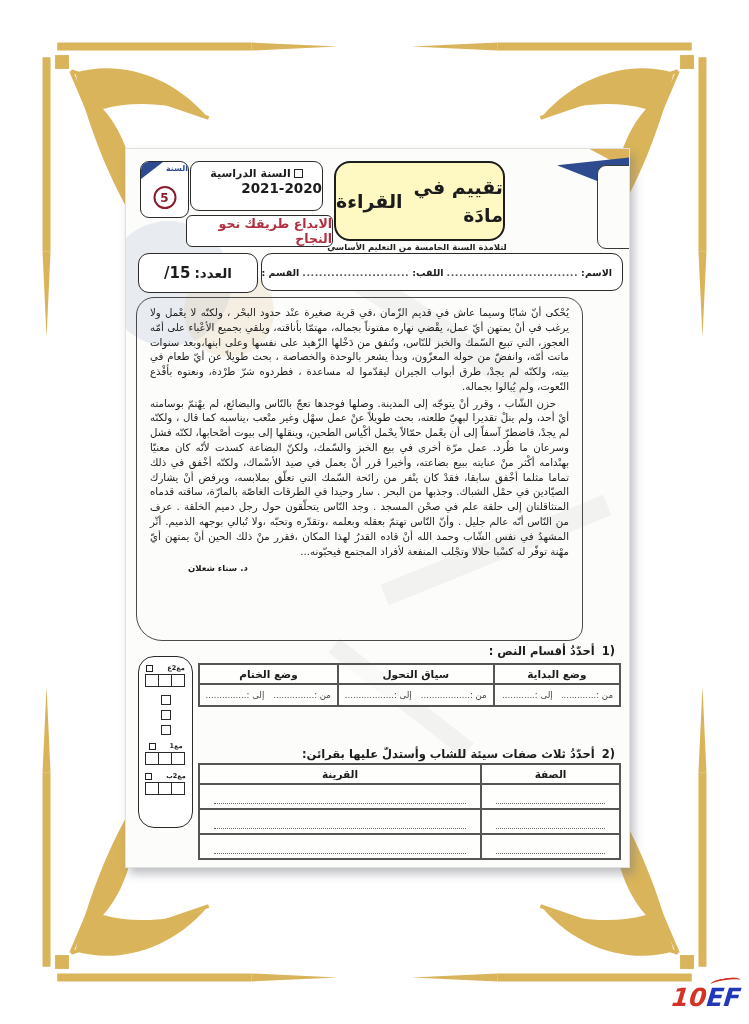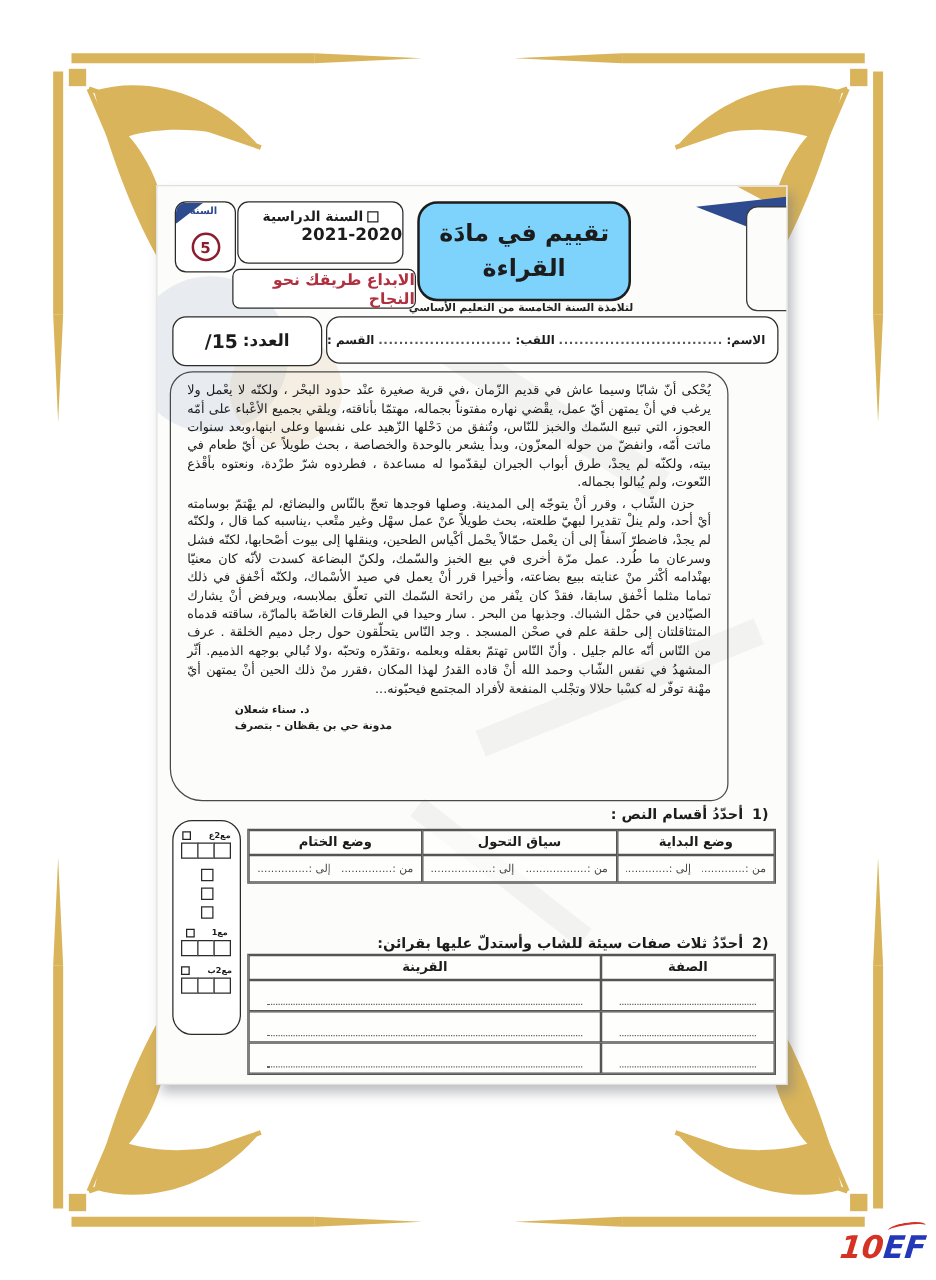--- a/index.html
+++ b/index.html
@@ -18,28 +18,28 @@
     position:absolute;left:125px;top:148px;width:503px;height:718px;
     background:#fcfcfa;border:1px solid #e0e0dd;
     box-shadow:4px 6px 9px rgba(110,115,125,.45);
     overflow:hidden;direction:rtl;color:#1c1c1c;
   }
   .wm{position:absolute;border-radius:50%;pointer-events:none}
   .streak{position:absolute;background:rgba(120,120,125,.07);pointer-events:none}
   
   .grade-box{position:absolute;left:14px;top:12px;width:47px;height:55px;border:1.6px solid #2b2b2b;border-radius:9px;background:#fff;overflow:hidden}
   .grade-box .tri{position:absolute;left:0;top:0;width:22px;height:17px;background:#2e4b8f;clip-path:polygon(0 0,100% 0,0 100%)}
-  .grade-box .yr{position:absolute;right:14px;top:2px;font-size:8px;font-weight:bold;color:#2e4b8f}
+  .grade-box .yr{position:absolute;right:0;top:2px;font-size:8px;font-weight:bold;color:#2e4b8f}
   .grade-box .num{position:absolute;left:50%;top:24px;transform:translateX(-50%);width:19px;height:19px;border:2.2px solid #8b1d2e;border-radius:50%;color:#8b1d2e;font-size:12px;font-weight:bold;display:flex;align-items:center;justify-content:center}
   .year-box{position:absolute;left:64px;top:12px;width:133px;height:50px;border:1.6px solid #2b2b2b;border-radius:9px;background:#fff;text-align:right;padding-top:5px;box-sizing:border-box}
   .year-box .l1{font-size:11px;font-weight:bold;display:flex;align-items:center;justify-content:center;gap:3px}
   .cb{display:inline-block;width:7px;height:7px;border:1.2px solid #222;background:#fff}
   .year-box .l2{font-size:13.5px;font-weight:bold;direction:ltr}
   .motto-box{position:absolute;left:60px;top:66px;width:145px;height:30px;border:1.4px solid #2b2b2b;border-radius:6px;background:#fff;display:flex;align-items:center;justify-content:center;font-size:12.5px;font-weight:bold;color:#b03040}
-  .title-box{position:absolute;left:208px;top:12px;width:167px;height:76px;border:2.2px solid #1d1d1d;border-radius:16px;background:#7dd3fc;display:flex;flex-direction:column;align-items:center;justify-content:center;line-height:1.5}
+  .title-box{position:absolute;left:208px;top:12px;width:167px;height:76px;border:2.2px solid #1d1d1d;border-radius:16px;background:#fef9c3;display:flex;flex-direction:row;align-items:center;justify-content:center;line-height:1.5}
   .title-box .t{font-size:19px;font-weight:900}
   .subtitle{position:absolute;left:185px;top:93px;width:212px;text-align:center;font-size:8.5px;font-weight:bold;color:#222}
   .tr-gold{position:absolute;right:0;top:0;width:58px;height:34px;background:#dcb35c;clip-path:polygon(32% 0,100% 0,100% 62%)}
   .tr-blue{position:absolute;right:0;top:4px;width:72px;height:44px;background:#2e4b8f;clip-path:polygon(0 28%,100% 10%,100% 92%)}
   .right-cut-box{position:absolute;right:-10px;top:16px;width:40px;height:82px;border:1.6px solid #3a3a3a;border-radius:9px;background:#fcfcfa}
   .name-box{position:absolute;left:135px;top:104px;width:362px;height:38px;border:1.6px solid #2b2b2b;border-radius:11px;background:#fff;display:flex;align-items:center;padding:0 10px;box-sizing:border-box;font-size:9.5px;font-weight:bold;gap:3px;white-space:nowrap;overflow:hidden}
   .name-box .dots{color:#555;letter-spacing:.5px}
   .score-box{position:absolute;left:12px;top:104px;width:118px;height:38px;border:1.6px solid #2b2b2b;border-radius:11px;background:#fff;display:flex;align-items:center;justify-content:center;gap:4px;font-weight:bold}
   .score-box .lbl{font-size:13.5px}
   .score-box .val{font-size:15px;direction:ltr}
@@ -162,21 +162,20 @@
   <div class="score-box">
     <span class="lbl">العدد:</span>
     <span class="val">/15</span>
   </div>
 
   <div class="text-box">
     <p class="p1">يُحْكى أنّ شابّا وسيما عاش في قديم الزّمان ،في قرية صغيرة عنْد حدود البحْر ، ولكنّه لا يعْمل ولا يرغب في أنْ يمتهن أيّ عمل، يقْضي نهاره مفتوناً بجماله، مهتمّا بأناقته، ويلقي بجميع الأعْباء على أمّه العجوز، التي تبيع السّمك والخبز للنّاس، وتُنفق من دَخْلها الزّهيد على نفسها وعلى ابنها،وبعد سنوات ماتت أمّه، وانفضّ من حوله المعزّون، وبدأ يشعر بالوحدة والخصاصة ، بحث طويلاً عن أيّ طعام في بيته، ولكنّه لم يجدْ، طرق أبواب الجيران ليقدّموا له مساعدة ، فطردوه شرّ طرْدة، ونعتوه بأقْذع النّعوت، ولم يُبالوا بجماله.</p>
     <p class="p2">حزن الشّاب ، وقرر أنْ يتوجّه إلى المدينة. وصلها فوجدها تعجّ بالنّاس والبضائع، لم يهْتمّ بوسامته أيْ أحد، ولم ينلْ تقديرا لبهيّ طلعته، بحث طويلاً عنْ عمل سهْل وغير متْعب ،يناسبه كما قال ، ولكنّه لم يجدْ، فاضطرّ آسفاً إلى أن يعْمل حمّالاً يحْمل أكْياس الطحين، وينقلها إلى بيوت أصْحابها، لكنّه فشل وسرعان ما طُرد. عمل مرّة أخرى في بيع الخبز والسّمك، ولكنّ البضاعة كسدت لأنّه كان معنيّا بهنْدامه أكْثر منْ عنايته ببيع بضاعته، وأخيرا قرر أنْ يعمل في صيد الأسْماك، ولكنّه أخْفق في ذلك تماما مثلما أخْفق سابقا، فقدْ كان ينْفر من رائحة السّمك التي تعلّق بملابسه، ويرفض أنْ يشارك الصيّادين في حمْل الشباك. وجذبها من البحر . سار وحيدا في الطرقات الغاصّة بالمارّة، ساقته قدماه المتثاقلتان إلى حلقة علم في صحْن المسجد . وجد النّاس يتحلّقون حول رجل دميم الخلقة . عرف من النّاس أنّه عالم جليل . وأنّ النّاس تهتمّ بعقله وبعلمه ،وتقدّره وتحبّه ،ولا تُبالي بوجهه الذميم. أثّر المشهدُ في نفس الشّاب وحمد الله أنْ قاده القدرُ لهذا المكان ،فقرر منْ ذلك الحين أنْ يمتهن أيّ مهْنة توفّر له كسْبا حلالا وتجْلب المنفعة لأفراد المجتمع فيحبّونه...</p>
     <div class="sig">
       <div>د. سناء شعلان</div>
-      <div>مدونة حي بن يقظان - بتصرف</div>
     </div>
   </div>
 
   <div class="qline q1line">
     <span class="n">1)</span>
     <span>أحدّدُ أقسام النص :</span>
   </div>
   <div class="qtable q1table">
     <div class="hrow">
       <div class="hcell">وضع البداية</div>

